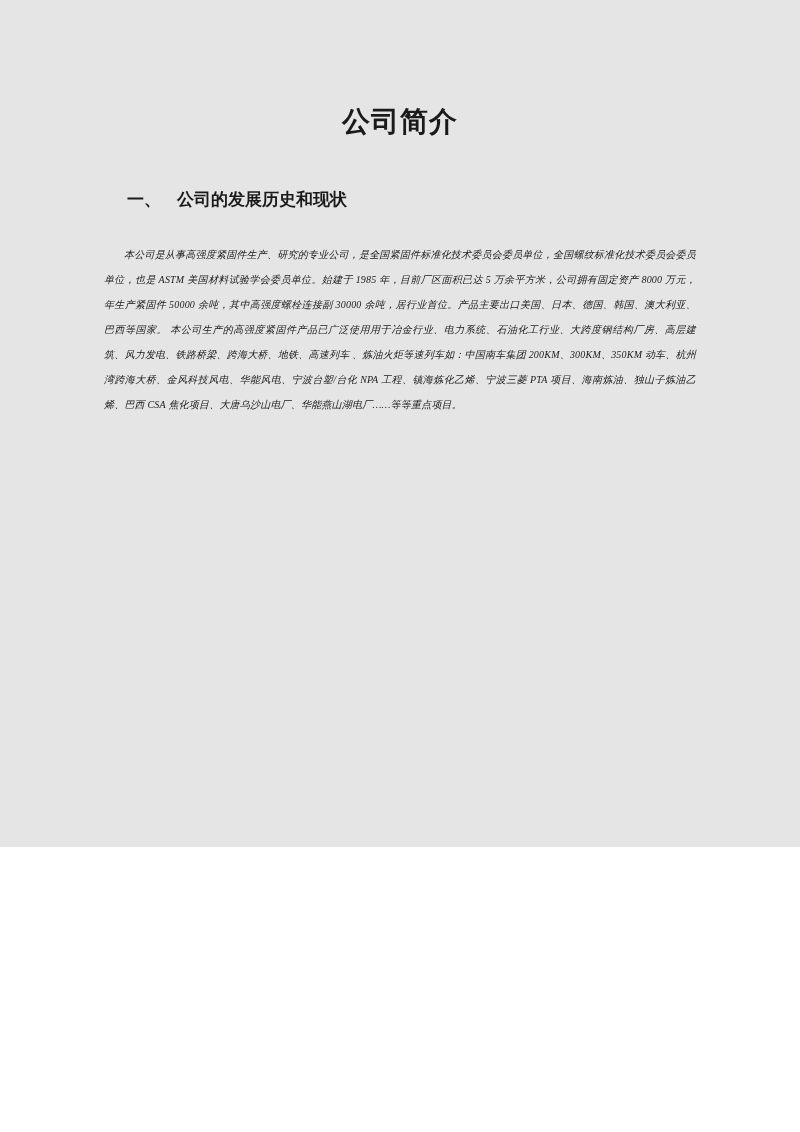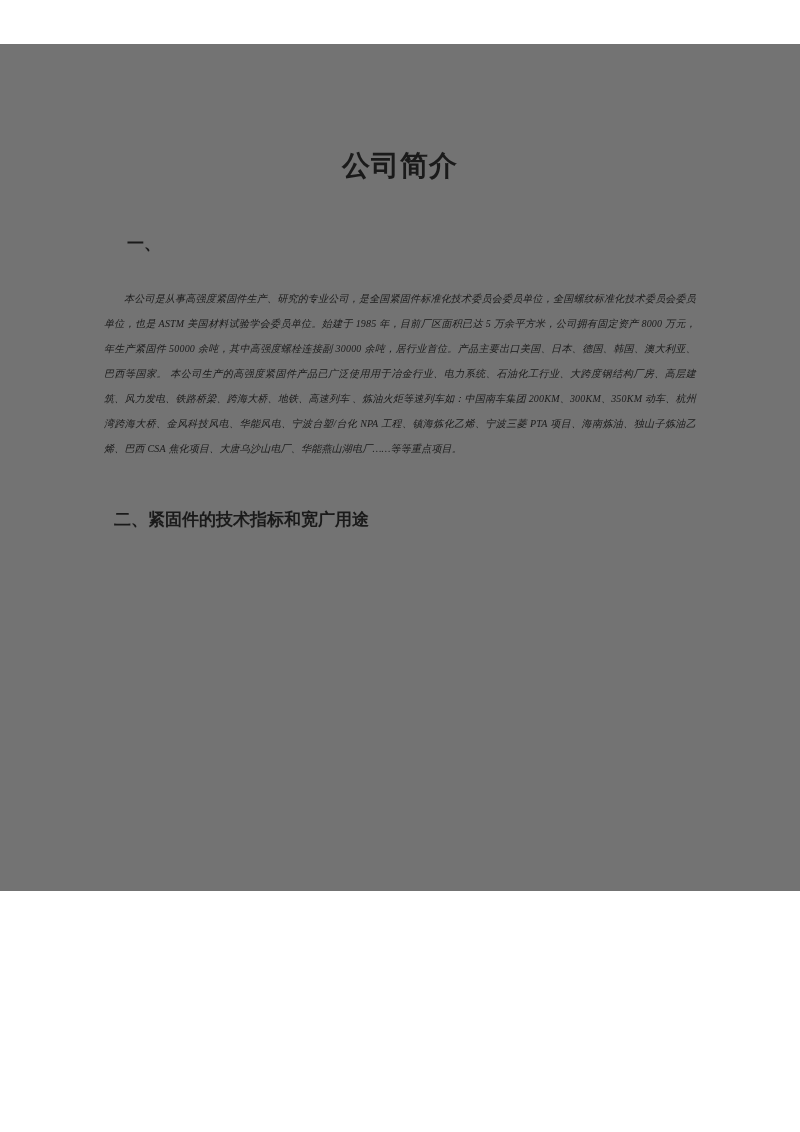--- a/index.html
+++ b/index.html
@@ -6,25 +6,24 @@
     margin: 0;
     padding: 0;
     background: #ffffff;
   }
   .page {
     position: relative;
     width: 800px;
     height: 847px;
     box-sizing: border-box;
     padding: 104px 104px 0 104px;
-    background: #737373;
+    background: #e5e5e5;
     color: #1a1a1a;
     font-family: "Liberation Serif", "DejaVu Serif", serif;
     overflow: hidden;
-    margin-top: 44px;
   }
   .doc-title {
     margin: 0;
     font-size: 28px;
     line-height: 36px;
     font-weight: bold;
     text-align: center;
     letter-spacing: 1px;
   }
   .heading-1 {
@@ -61,22 +60,22 @@
 </style>
 </head>
 <body>
 
 <div class="page">
 
   <h1 class="doc-title">公司简介</h1>
 
   <div class="heading-1">
     <span class="h-num">一、</span>
+    <span class="h-text">公司的发展历史和现状</span>
   </div>
 
   <p class="body-para para-1">本公司是从事高强度紧固件生产、研究的专业公司，是全国紧固件标准化技术委员会委员单位，全国螺纹标准化技术委员会委员单位，也是 ASTM 美国材料试验学会委员单位。始建于 1985 年，目前厂区面积已达 5 万余平方米，公司拥有固定资产 8000 万元，年生产紧固件 50000 余吨，其中高强度螺栓连接副 30000 余吨，居行业首位。产品主要出口美国、日本、德国、韩国、澳大利亚、巴西等国家。 本公司生产的高强度紧固件产品已广泛使用用于冶金行业、电力系统、石油化工行业、大跨度钢结构厂房、高层建筑、风力发电、铁路桥梁、跨海大桥、地铁、高速列车 、炼油火炬等速列车如：中国南车集团 200KM、300KM、350KM 动车、杭州湾跨海大桥、金风科技风电、华能风电、宁波台塑/台化 NPA 工程、镇海炼化乙烯、宁波三菱 PTA 项目、海南炼油、独山子炼油乙烯、巴西 CSA 焦化项目、大唐乌沙山电厂、华能燕山湖电厂……等等重点项目。</p>
 
 
 
-  <div class="heading-2">二、紧固件的技术指标和宽广用途</div>
 
 
 </div>
 
 </body></html>

